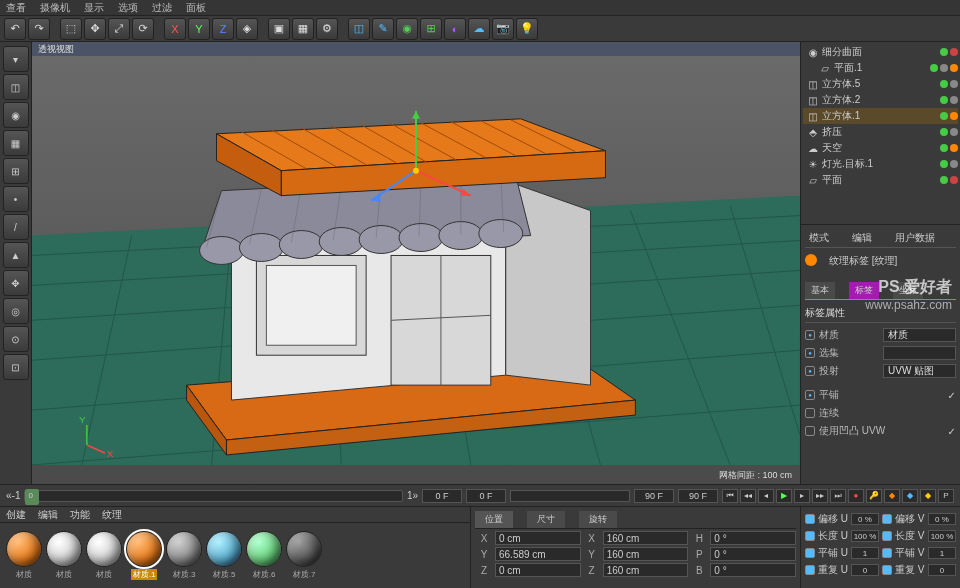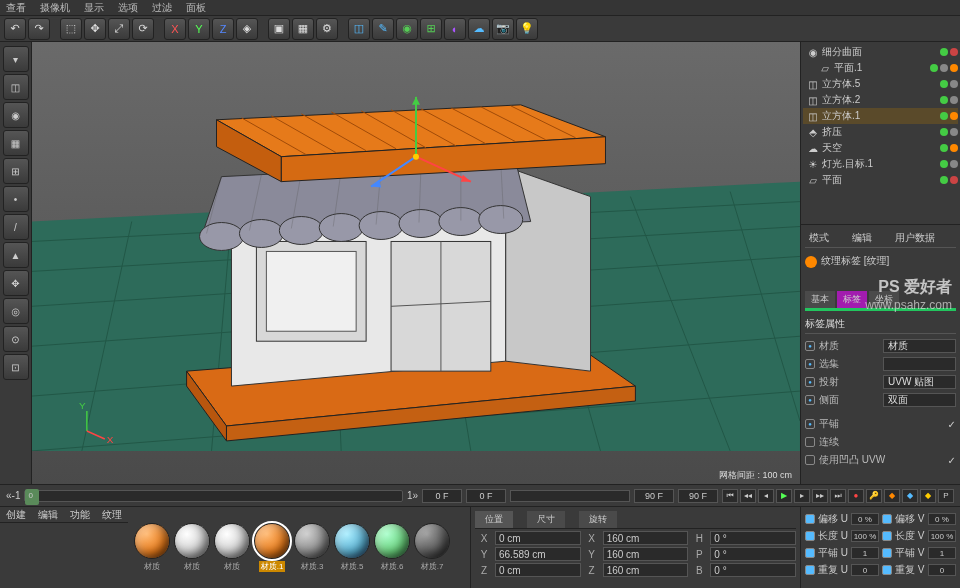--- a/index.html
+++ b/index.html
@@ -21,35 +21,35 @@
 .rp-top{flex:1;overflow:hidden}
 .obj-tree{padding:2px;font-size:9px}
 .obj-row{display:flex;align-items:center;height:16px;gap:3px;padding-left:4px}
 .obj-row.sel{background:#5a4a2a}
 .obj-icon{width:12px;height:12px;display:flex;align-items:center;justify-content:center}
 .obj-name{flex:1;color:#ccc}
 .obj-dots{display:flex;gap:2px}
 .dot{width:8px;height:8px;border-radius:50%}
 .rp-bottom{height:260px;border-top:1px solid #222;padding:4px;font-size:9px}
 .rp-mode{display:flex;gap:23px;padding:2px 4px;border-bottom:1px solid #555;margin-bottom:4px}
-.rp-tagline{display:flex;align-items:flex-end;gap:4px;padding:2px 0;margin-bottom:21px}
-.rp-tagtabs{display:flex;gap:2px;border-bottom:3px solid #22c55e;margin-bottom:4px}
+.rp-tagline{display:flex;align-items:flex-start;gap:12px;padding:2px 0;margin-bottom:12px}
+.rp-tagtabs{display:flex;gap:14px;border-bottom:1px solid #22c55e;margin-bottom:4px}
 .rp-tagtab{padding:2px 6px;background:#4a4a4a;font-size:9px}
 .rp-tagtab.active{background:#a21caf}
 .attr-row{display:flex;align-items:center;height:18px;gap:4px;padding:1px 0}
 .attr-chk{width:10px;height:10px;border:1px solid #888;border-radius:2px;display:flex;align-items:center;justify-content:center}
 .attr-chk.on::after{content:"●";font-size:6px;color:#5bf}
 .attr-label{width:60px;color:#bbb}
 .attr-val{flex:1;background:#2a2a2a;border:1px solid #555;height:14px;padding:0 4px;display:flex;align-items:center;color:#ddd}
 .timeline{height:22px;background:#3a3a3a;border-top:1px solid #222;display:flex;align-items:center;padding:0 6px;gap:4px}
 .tl-slider{flex:1;height:12px;background:#2a2a2a;border:1px solid #555;border-radius:2px;position:relative}
 .tl-handle{position:absolute;left:0;top:-2px;width:14px;height:16px;background:#5a8a5a;border-radius:2px}
 .tl-field{width:40px;height:14px;background:#2a2a2a;border:1px solid #555;display:flex;align-items:center;justify-content:center;font-size:9px}
 .bottom{height:82px;background:#3a3a3a;border-top:1px solid #222;display:flex}
-.mat-area{flex:1;display:flex;}
+.mat-area{flex:1;display:flex;flex-direction:column}
 .mat-menu{height:16px;display:flex;align-items:center;padding:0 6px;gap:12px;border-bottom:1px solid #222}
 .mat-row{flex:1;display:flex;align-items:center;padding:4px 6px;gap:4px}
 .mat-item{display:flex;flex-direction:column;align-items:center;gap:2px}
 .mat-ball{width:36px;height:36px;border-radius:50%;border:1px solid #222;box-shadow:inset -4px -4px 8px rgba(0,0,0,.5),inset 4px 4px 8px rgba(255,255,255,.3)}
 .mat-label{font-size:8px;color:#aaa}
 .mat-label.sel{background:#c80;color:#fff;padding:0 2px}
 .coord-panel{width:330px;border-left:1px solid #222;padding:4px;display:flex;flex-direction:column}
 .coord-tabs{display:flex;gap:14px;border-bottom:1px solid #222;margin-bottom:2px}
 .coord-tab{padding:2px 10px;background:#4a4a4a;font-size:9px}
 .coord-tab.active{background:#555}
@@ -118,20 +118,21 @@
     <div class="lbtn">•</div>
     <div class="lbtn">/</div>
     <div class="lbtn">▲</div>
     <div class="lbtn">✥</div>
     <div class="lbtn">◎</div>
     <div class="lbtn">⊙</div>
     <div class="lbtn">⊡</div>
   </div>
 
   <div class="viewport-wrap">
+    <div class="vp-title">透视视图</div>
     <div class="canvas">
       <svg class="grid-floor" viewBox="0 0 770 410">
 
         <polygon points="0,180 770,140 770,410 0,410" fill="#2d6b5a"></polygon>
 
         <g stroke="#1a4a3a" stroke-width="1" opacity="0.6">
           <line x1="0" y1="200" x2="770" y2="160"></line>
             <line x1="0" y1="230" x2="770" y2="185"></line>
           <line x1="0" y1="265" x2="770" y2="215"></line>
             <line x1="0" y1="305" x2="770" y2="250"></line>
@@ -321,25 +322,20 @@
         </div>
       <div class="attr-row">
           <span class="attr-chk on"></span>
           <span class="attr-label">选集</span>
           <span class="attr-val"></span>
         </div>
       <div class="attr-row">
           <span class="attr-chk on"></span>
           <span class="attr-label">投射</span>
           <span class="attr-val">UVW 贴图</span>
-        </div>
-      <div class="attr-row">
-          <span class="attr-chk on"></span>
-          <span class="attr-label">侧面</span>
-          <span class="attr-val">双面</span>
         </div>
       <div style="height:6px"></div>
       <div class="attr-row">
           <span class="attr-chk on"></span>
           <span class="attr-label" style="width:auto">平铺</span>
           <span style="margin-left:auto">✓</span>
         </div>
       <div class="attr-row">
           <span class="attr-chk"></span>
           <span class="attr-label" style="width:auto">连续</span>

